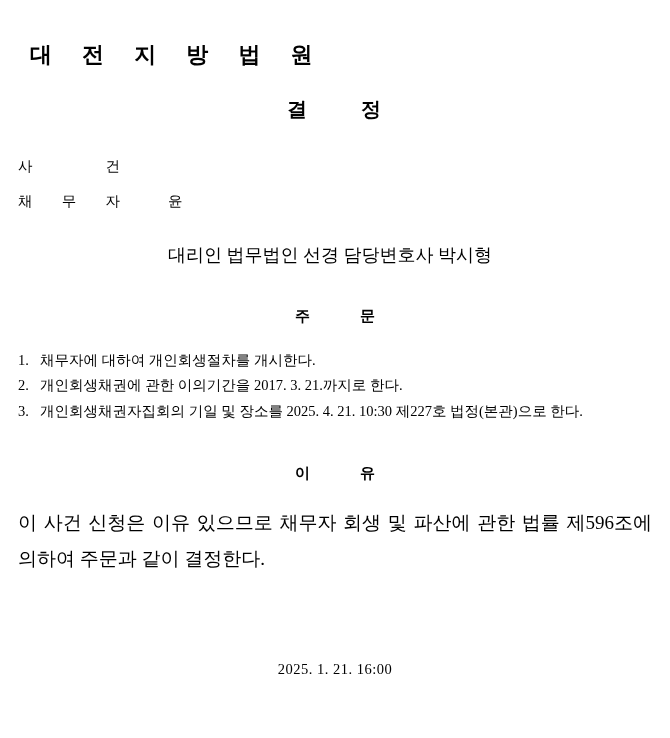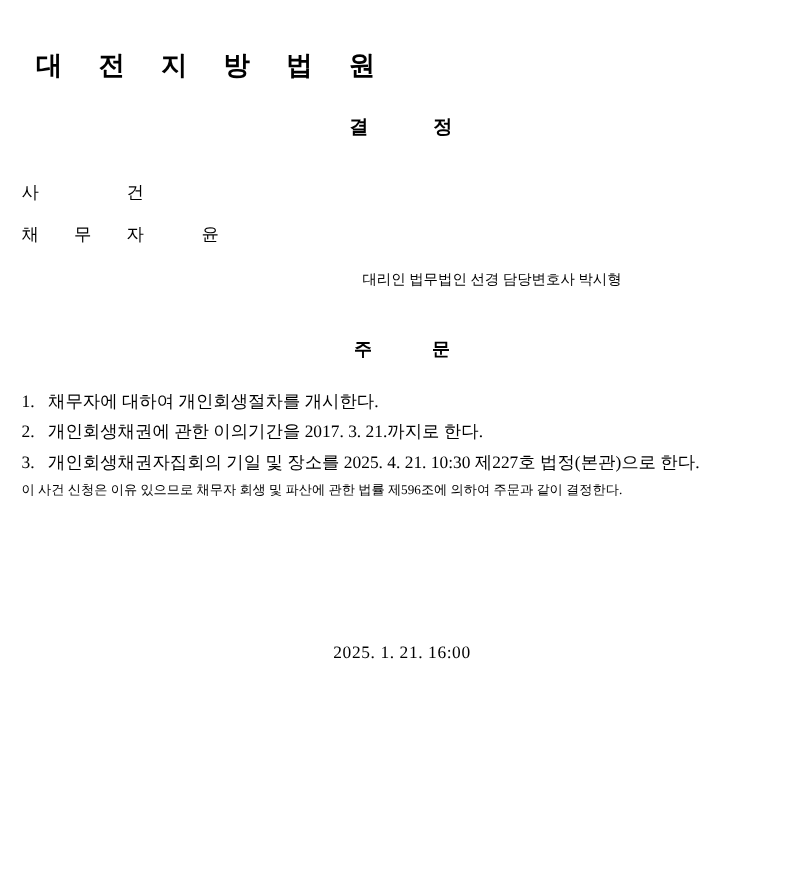--- a/index.html
+++ b/index.html
@@ -26,21 +26,21 @@
     text-align: left;
     font-size: 22px;
     font-weight: bold;
     letter-spacing: 12px;
     padding-left: 12px;
     margin-top: 40px;
     font-family: "Liberation Sans", "DejaVu Sans", sans-serif;
   }
   .doc-type {
     text-align: center;
-    font-size: 16px;
+    font-size: 20px;
     font-weight: bold;
     letter-spacing: 2px;
     margin-top: 26px;
     font-family: "Liberation Sans", "DejaVu Sans", sans-serif;
   }
   .doc-type .gap {
     display: inline-block;
     width: 52px;
   }
   .meta {
@@ -64,24 +64,23 @@
     display: inline-block;
   }
   .meta-value {
     flex: 1;
   }
   .meta-value .sep {
     display: inline-block;
     width: 14px;
   }
   .meta-sub {
-    margin-top: 20px;
+    margin-top: 32px;
     margin-left: 150px;
-    font-size: 12px;
-    text-align: center;
+    font-size: 18px;
   }
   .section-head {
     text-align: center;
     font-size: 15px;
     font-weight: bold;
     margin-top: 40px;
     margin-bottom: 22px;
     font-family: "Liberation Sans", "DejaVu Sans", sans-serif;
   }
   .section-head .gap {
@@ -100,29 +99,29 @@
   .order-num {
     flex: 0 0 22px;
     width: 22px;
   }
   .order-text {
     flex: 1;
     text-align: justify;
     text-justify: inter-character;
   }
   .reason-body {
-    font-size: 11px;
+    font-size: 19px;
     line-height: 1.9;
     text-align: justify;
     text-justify: inter-character;
   }
   .datetime {
     text-align: center;
     font-size: 14.5px;
-    margin-top: 116px;
+    margin-top: 84px;
     letter-spacing: 0.5px;
   }
 </style>
 </head>
 <body>
 
 <div class="page">
 
   <div class="court-title">대 전 지 방 법 원</div>
 
@@ -165,18 +164,21 @@
     <div class="order-item">
       <div class="order-num">2.</div>
       <div class="order-text">개인회생채권에 관한 이의기간을 2017. 3. 21.까지로 한다.</div>
     </div>
     <div class="order-item">
       <div class="order-num">3.</div>
       <div class="order-text">개인회생채권자집회의 기일 및 장소를 2025. 4. 21. 10:30 제227호 법정(본관)으로 한다.</div>
     </div>
   </div>
 
+  <div class="section-head">
+    <span>이</span><span class="gap"></span><span>유</span>
+  </div>
 
   <div class="reason-body">이 사건 신청은 이유 있으므로 채무자 회생 및 파산에 관한 법률 제596조에 의하여 주문과 같이 결정한다.</div>
 
   <div class="datetime">2025. 1. 21.  16:00</div>
 
 </div>
 
 </body></html>

